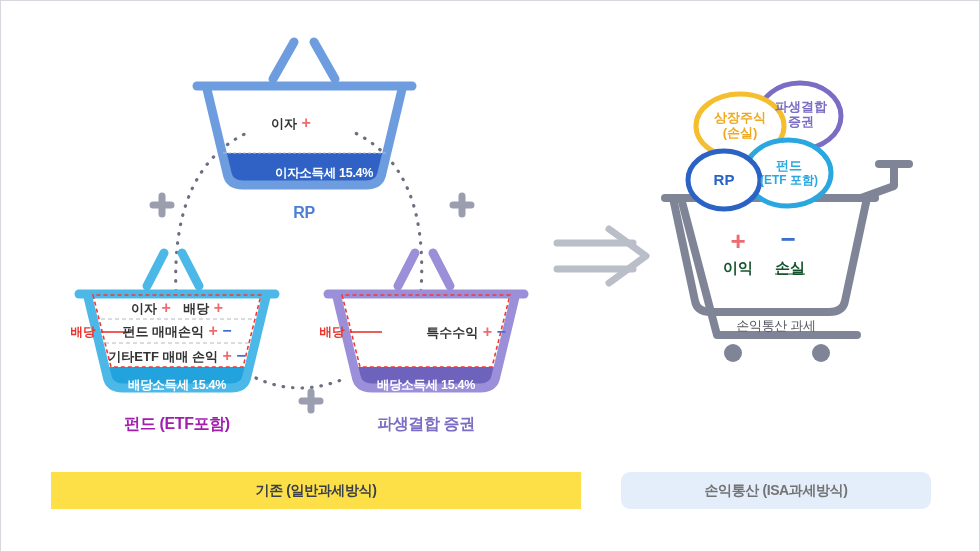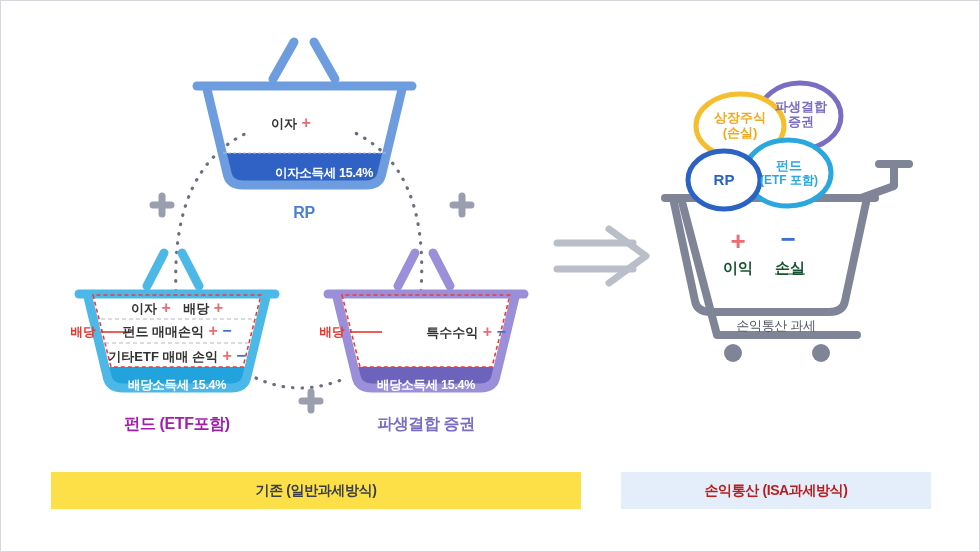--- a/index.html
+++ b/index.html
@@ -57,21 +57,21 @@
   .cart-minus { font-size: 26px; color: #3f6fd0; font-weight: 700; }
   .cart-note { font-size: 13px; color: #53575f; font-weight: 500; letter-spacing: -0.3px; }
 
   
   .caption {
     position: absolute;
     display: flex; align-items: center; justify-content: center;
     font-size: 14px; letter-spacing: -0.4px;
   }
   .cap-left  { background: #fde047; color: #3a3f4a; font-weight: 600; }
-  .cap-right { background: #e4eefb; color: #b91c1c; font-weight: 600; }
+  .cap-right { background: #e4eefb; color: #737373; font-weight: 600; border-radius: 9px; }
 </style>
 </head>
 <body>
 
 <div id="canvas">
 
   <svg class="layer" viewBox="0 0 980 552">
 
     <g stroke="#6b6f80" stroke-width="3.2" stroke-linecap="round" stroke-dasharray="0.5 9" fill="none">
       <path d="M 175 290 Q 170 165 250 130"></path>

